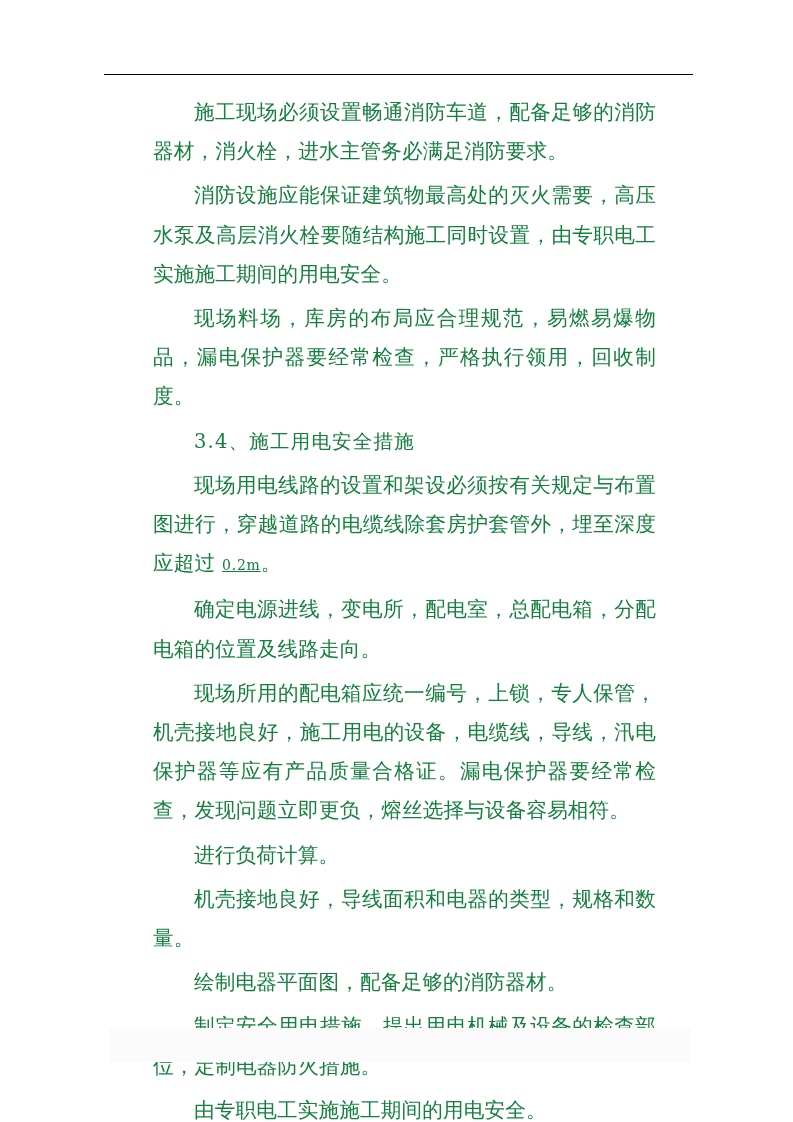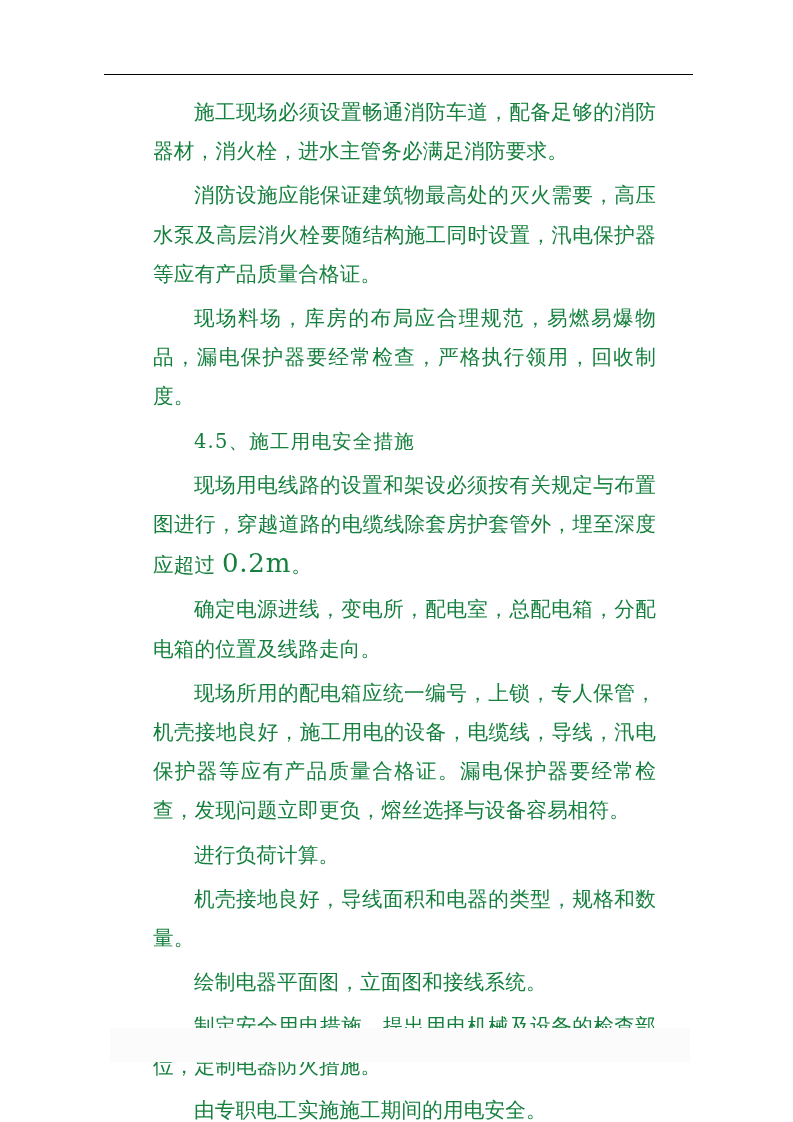--- a/index.html
+++ b/index.html
@@ -59,22 +59,23 @@
     font-family: "DejaVu Serif", "Liberation Serif", serif;
   }
 
   .para.heading {
     text-align: left;
   }
 
   
   .latin {
     font-family: "DejaVu Serif", "Liberation Serif", serif;
-    font-size: 26px;
+    font-size: 14px;
     letter-spacing: 0.8px;
+    text-decoration: underline;
   }
 
   .num-label {
     font-family: "DejaVu Serif", "Liberation Serif", serif;
     font-size: 19.5px;
     letter-spacing: 1.2px;
   }
 
   
   .scan-band {
@@ -92,38 +93,38 @@
 <div class="page">
 
   <div class="header-zone">
     <div class="header-rule"></div>
   </div>
 
   <div class="body-column">
 
     <p class="para">施工现场必须设置畅通消防车道，配备足够的消防器材，消火栓，进水主管务必满足消防要求。</p>
 
-    <p class="para">消防设施应能保证建筑物最高处的灭火需要，高压水泵及高层消火栓要随结构施工同时设置，汛电保护器等应有产品质量合格证。</p>
+    <p class="para">消防设施应能保证建筑物最高处的灭火需要，高压水泵及高层消火栓要随结构施工同时设置，由专职电工实施施工期间的用电安全。</p>
 
     <p class="para">现场料场，库房的布局应合理规范，易燃易爆物品，漏电保护器要经常检查，严格执行领用，回收制度。</p>
 
 
-    <p class="para heading"><span class="num-label">4.5、施工用电安全措施</span></p>
+    <p class="para heading"><span class="num-label">3.4、施工用电安全措施</span></p>
 
     <p class="para"><span>现场用电线路的设置和架设必须按有关规定与布置图进行，穿越道路的电缆线除套房护套管外，埋至深度应超过 </span><span class="latin">0.2m</span><span>。</span></p>
 
     <p class="para">确定电源进线，变电所，配电室，总配电箱，分配电箱的位置及线路走向。</p>
 
     <p class="para">现场所用的配电箱应统一编号，上锁，专人保管，机壳接地良好，施工用电的设备，电缆线，导线，汛电保护器等应有产品质量合格证。漏电保护器要经常检查，发现问题立即更负，熔丝选择与设备容易相符。</p>
 
     <p class="para">进行负荷计算。</p>
 
     <p class="para">机壳接地良好，导线面积和电器的类型，规格和数量。</p>
 
-    <p class="para">绘制电器平面图，立面图和接线系统。</p>
+    <p class="para">绘制电器平面图，配备足够的消防器材。</p>
 
     <p class="para">制定安全用电措施，提出用电机械及设备的检查部位，定制电器防火措施。</p>
 
     <p class="para">由专职电工实施施工期间的用电安全。</p>
 
   </div>
 
   <div class="scan-band"></div>
 
 </div>

